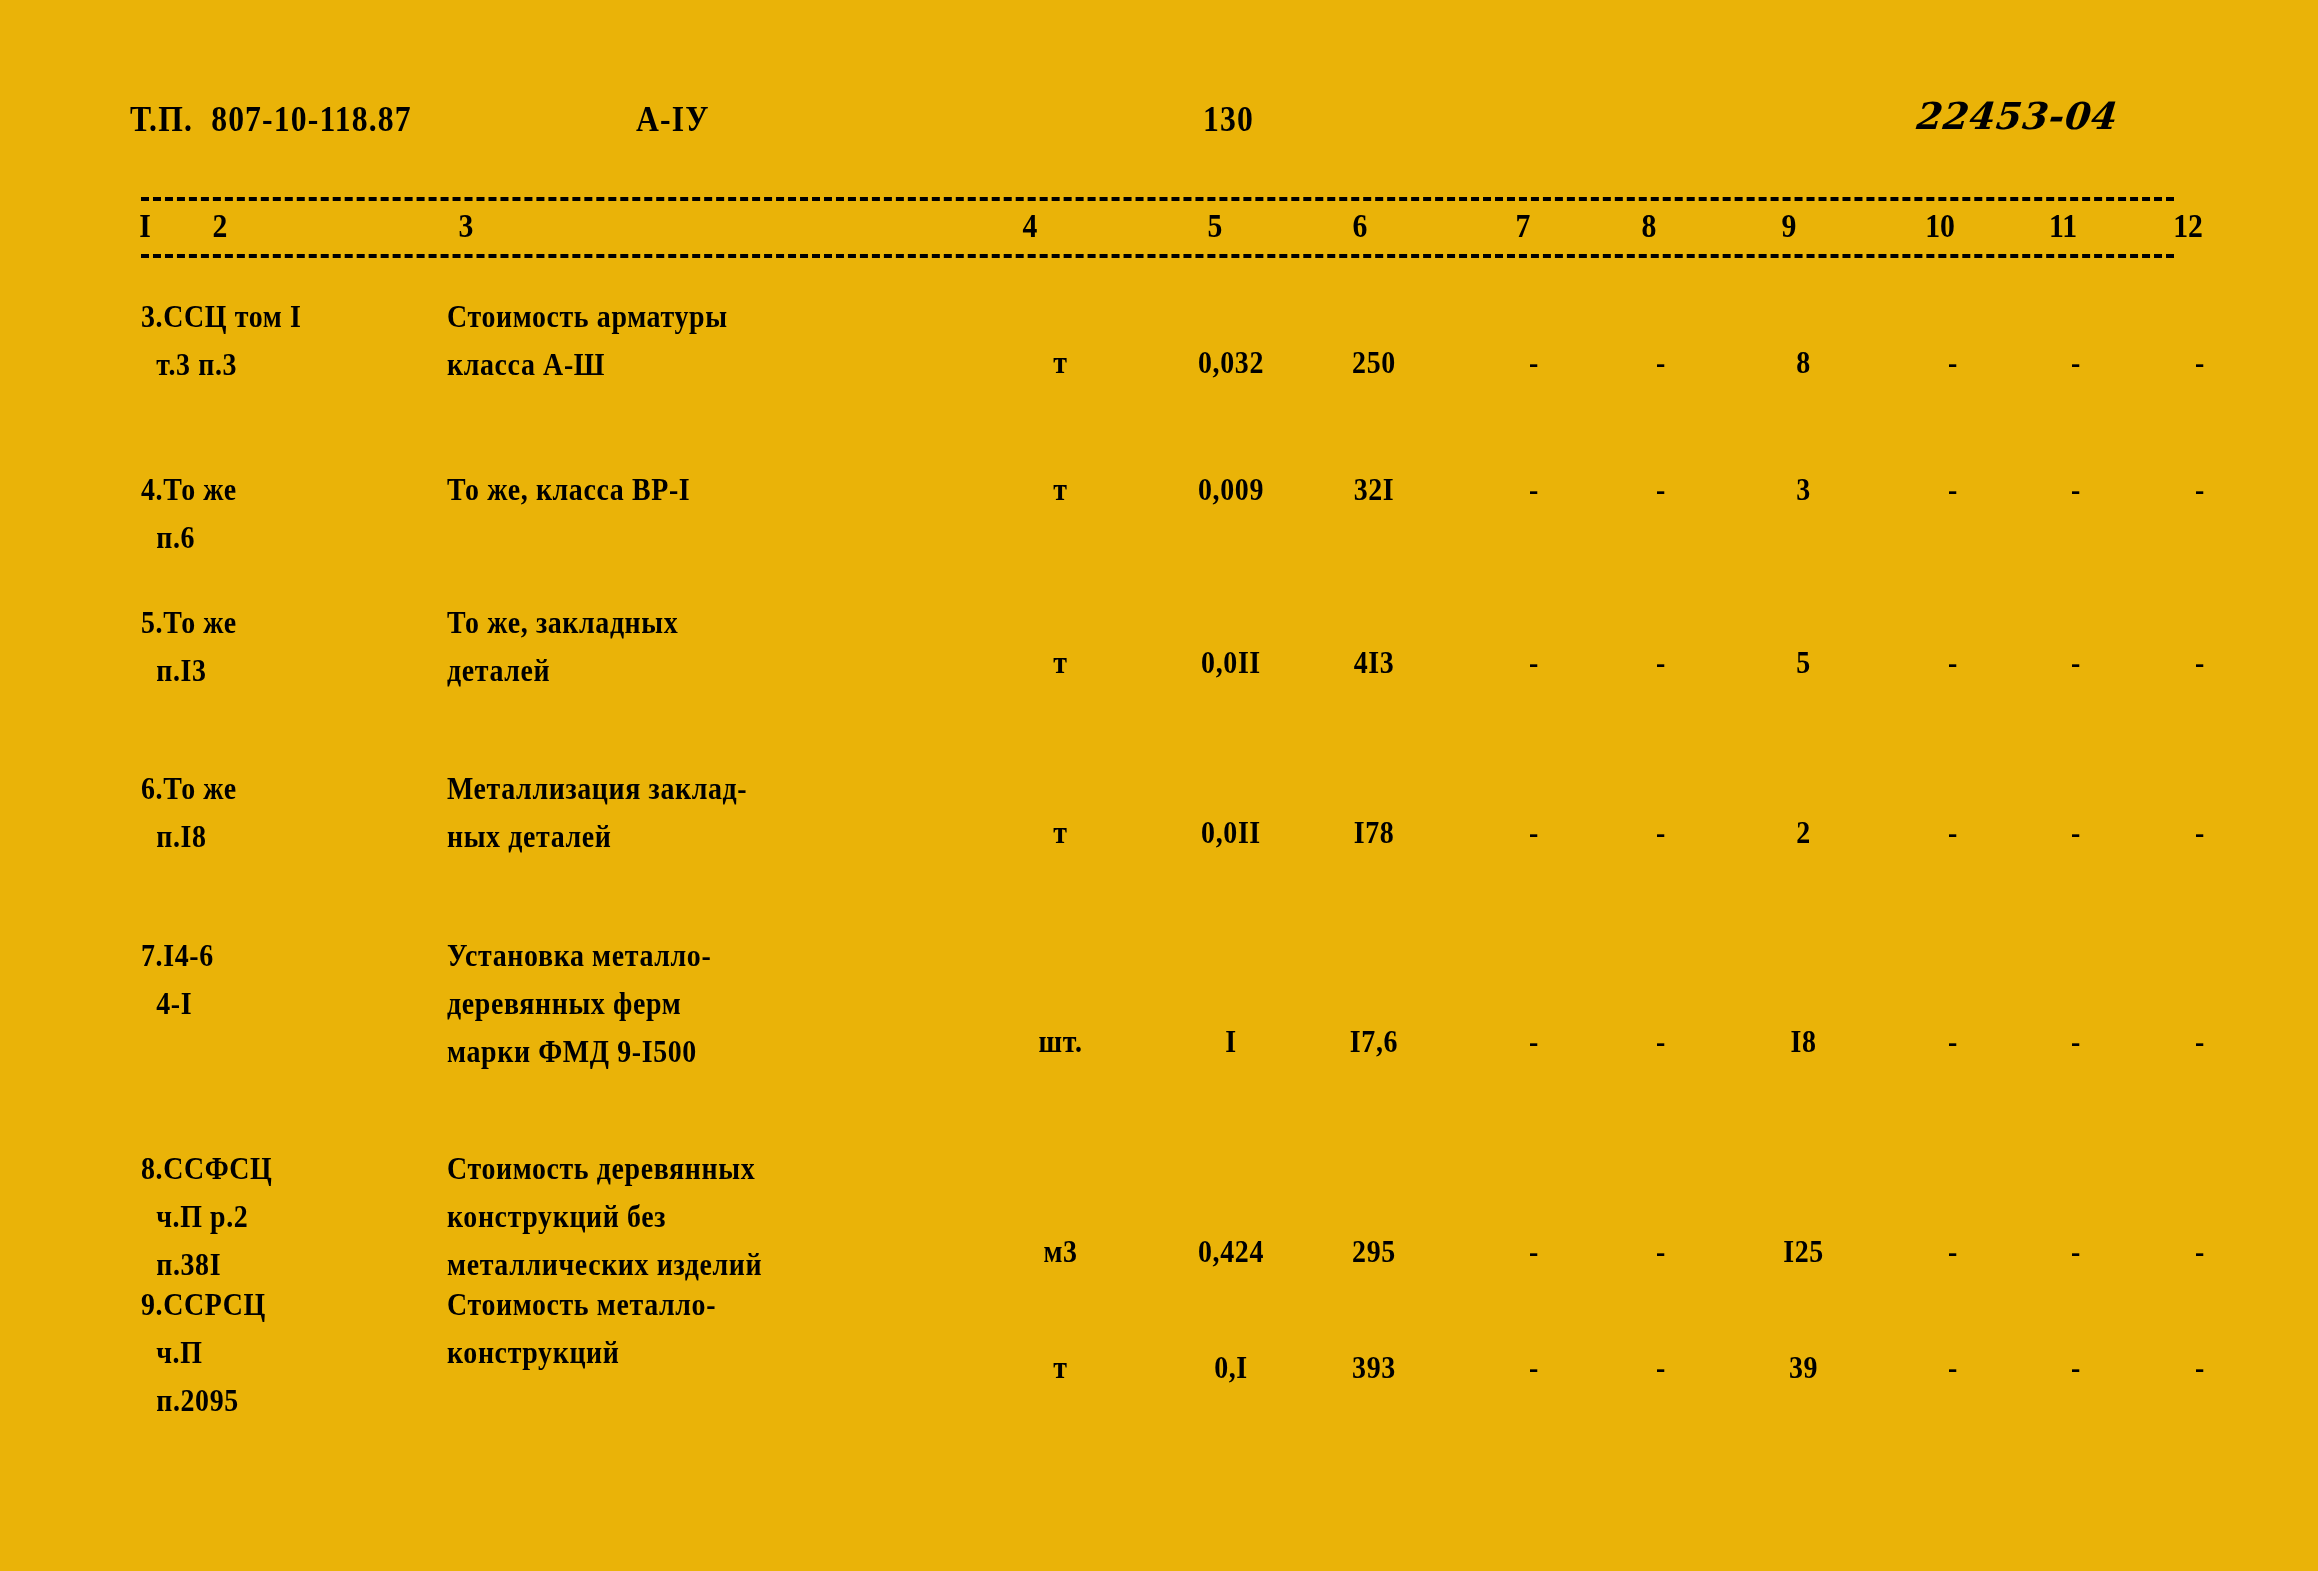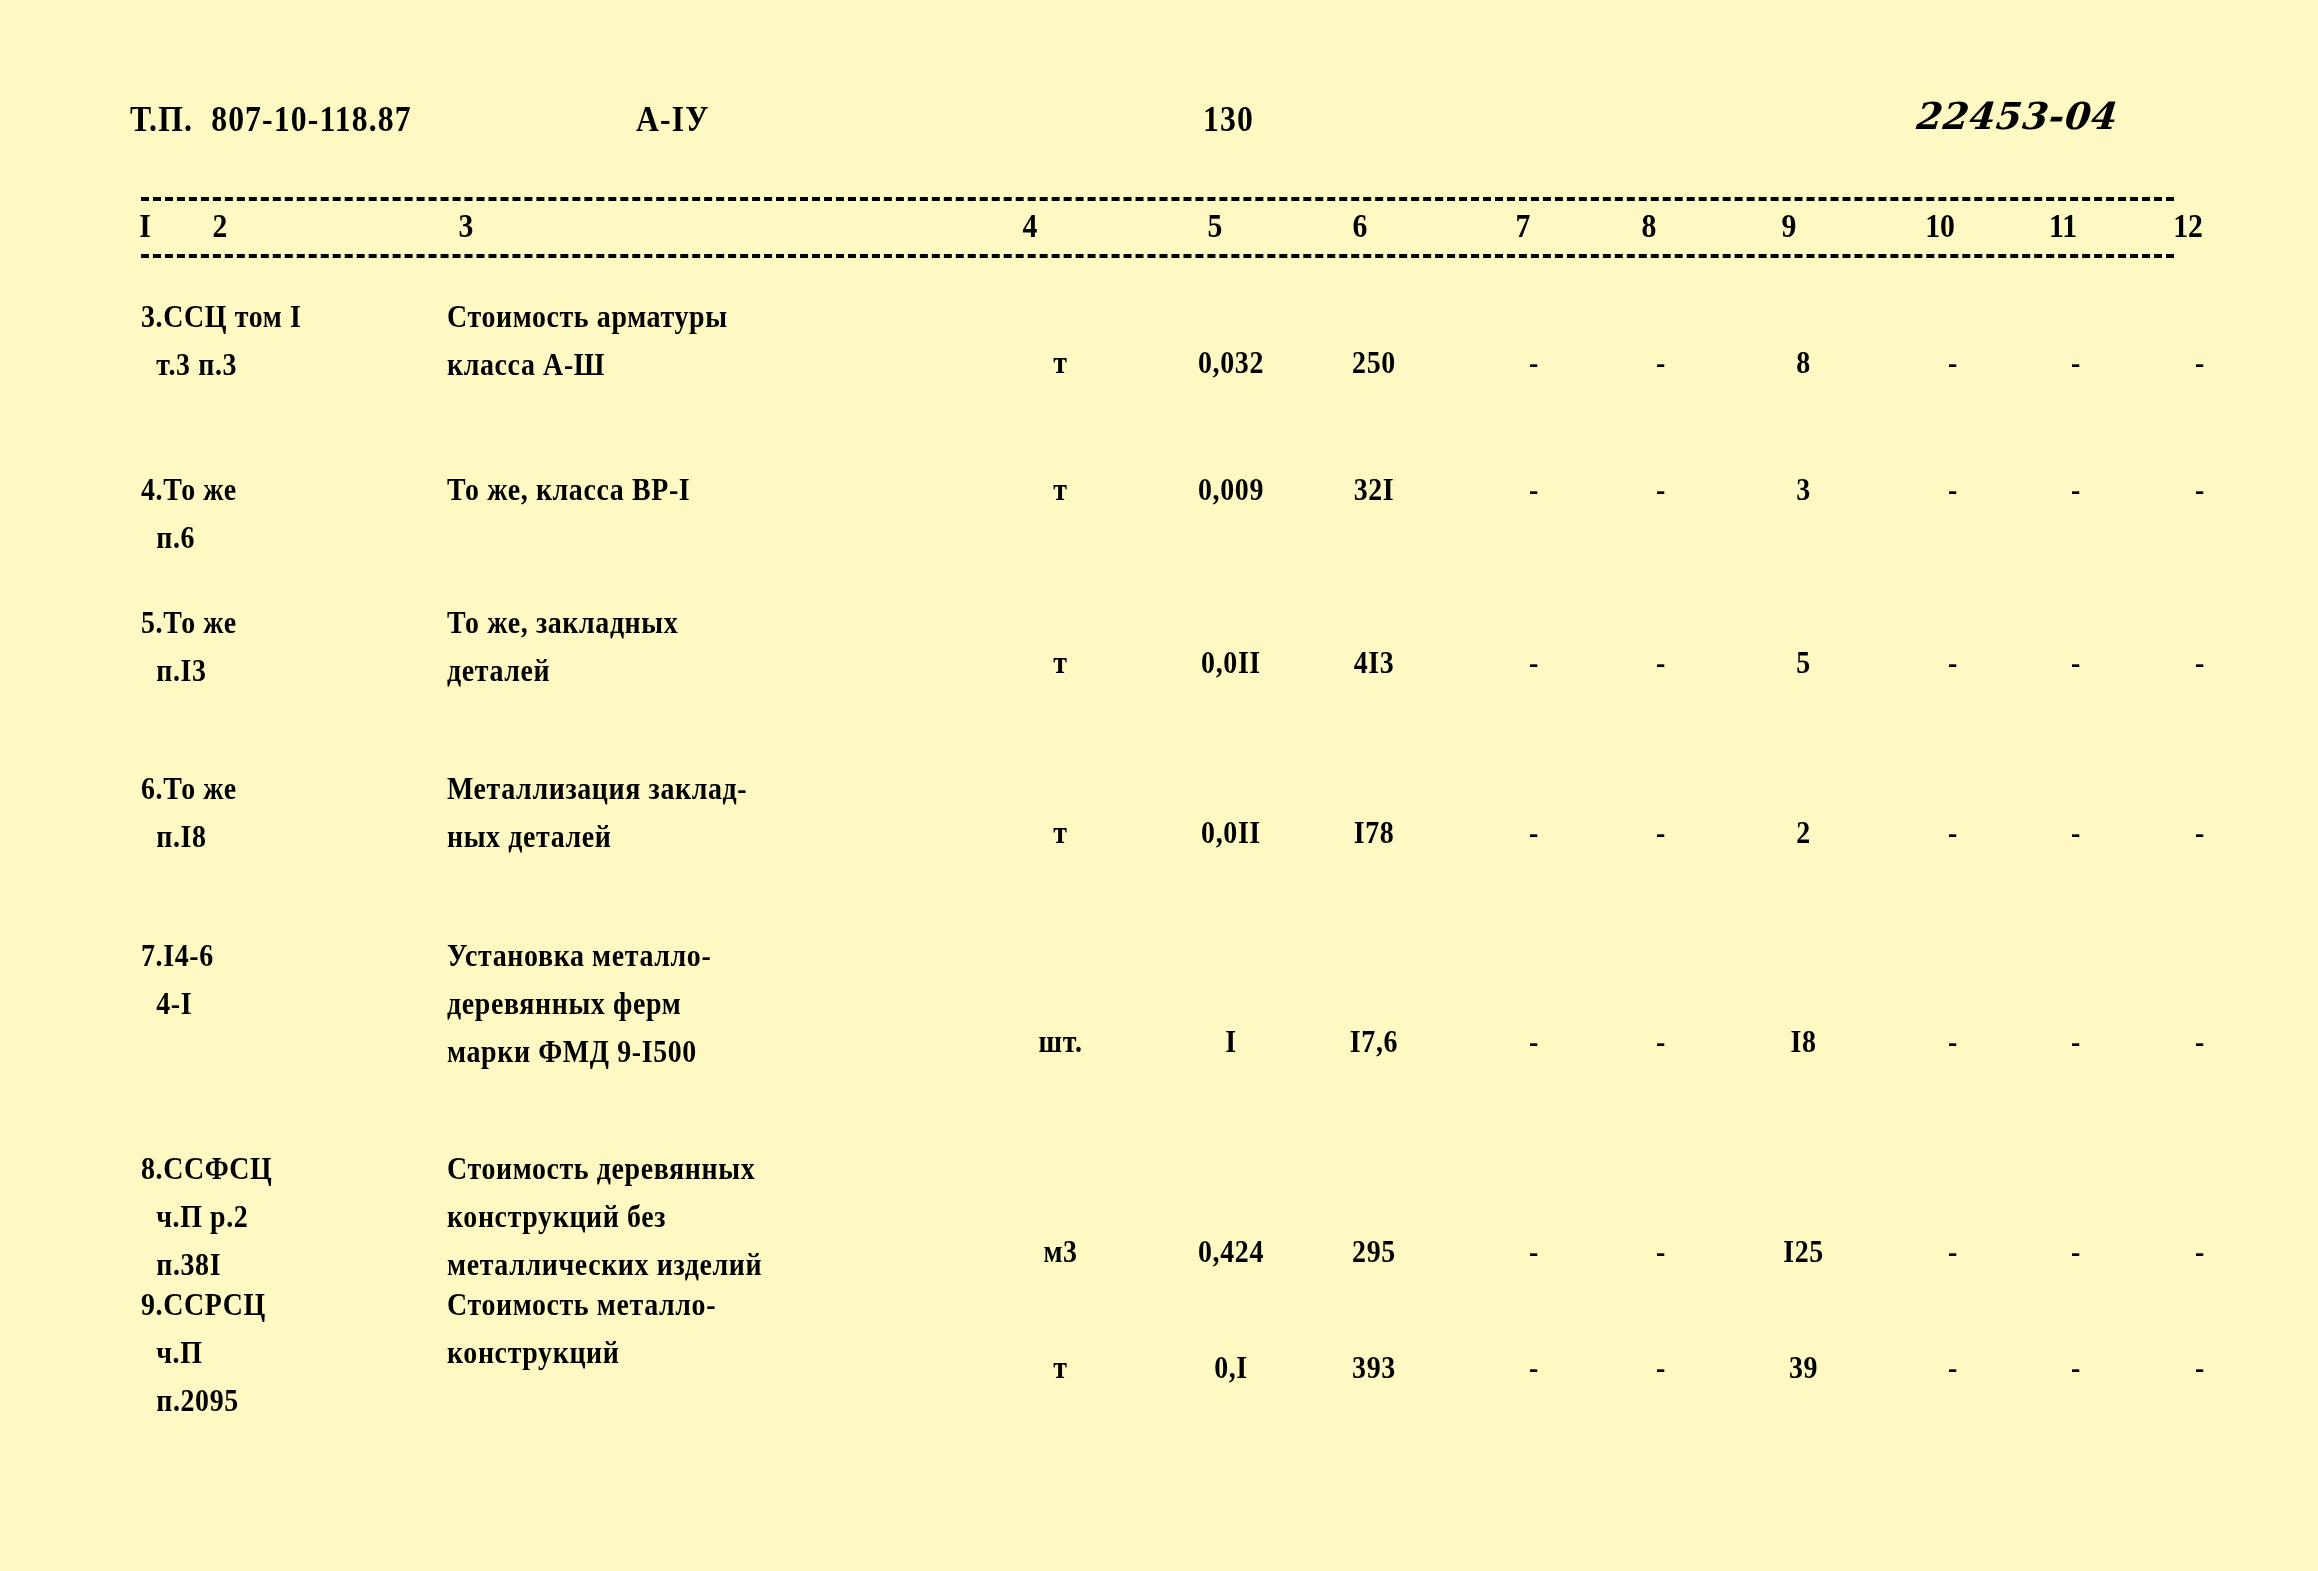--- a/index.html
+++ b/index.html
@@ -14,21 +14,21 @@
     font-family: "Liberation Mono", "DejaVu Sans Mono", monospace;
     color: #000000;
     overflow: hidden;
   }
 
   .page {
     position: absolute;
     left: 0; top: 0;
     width: 2319px;
     height: 1572px;
-    background: #fef9c3;
+    background: #eab308;
   }
 
   
   .hdr {
     position: absolute;
     top: 98px;
     left: 0;
     width: 2319px;
     height: 60px;
   }

